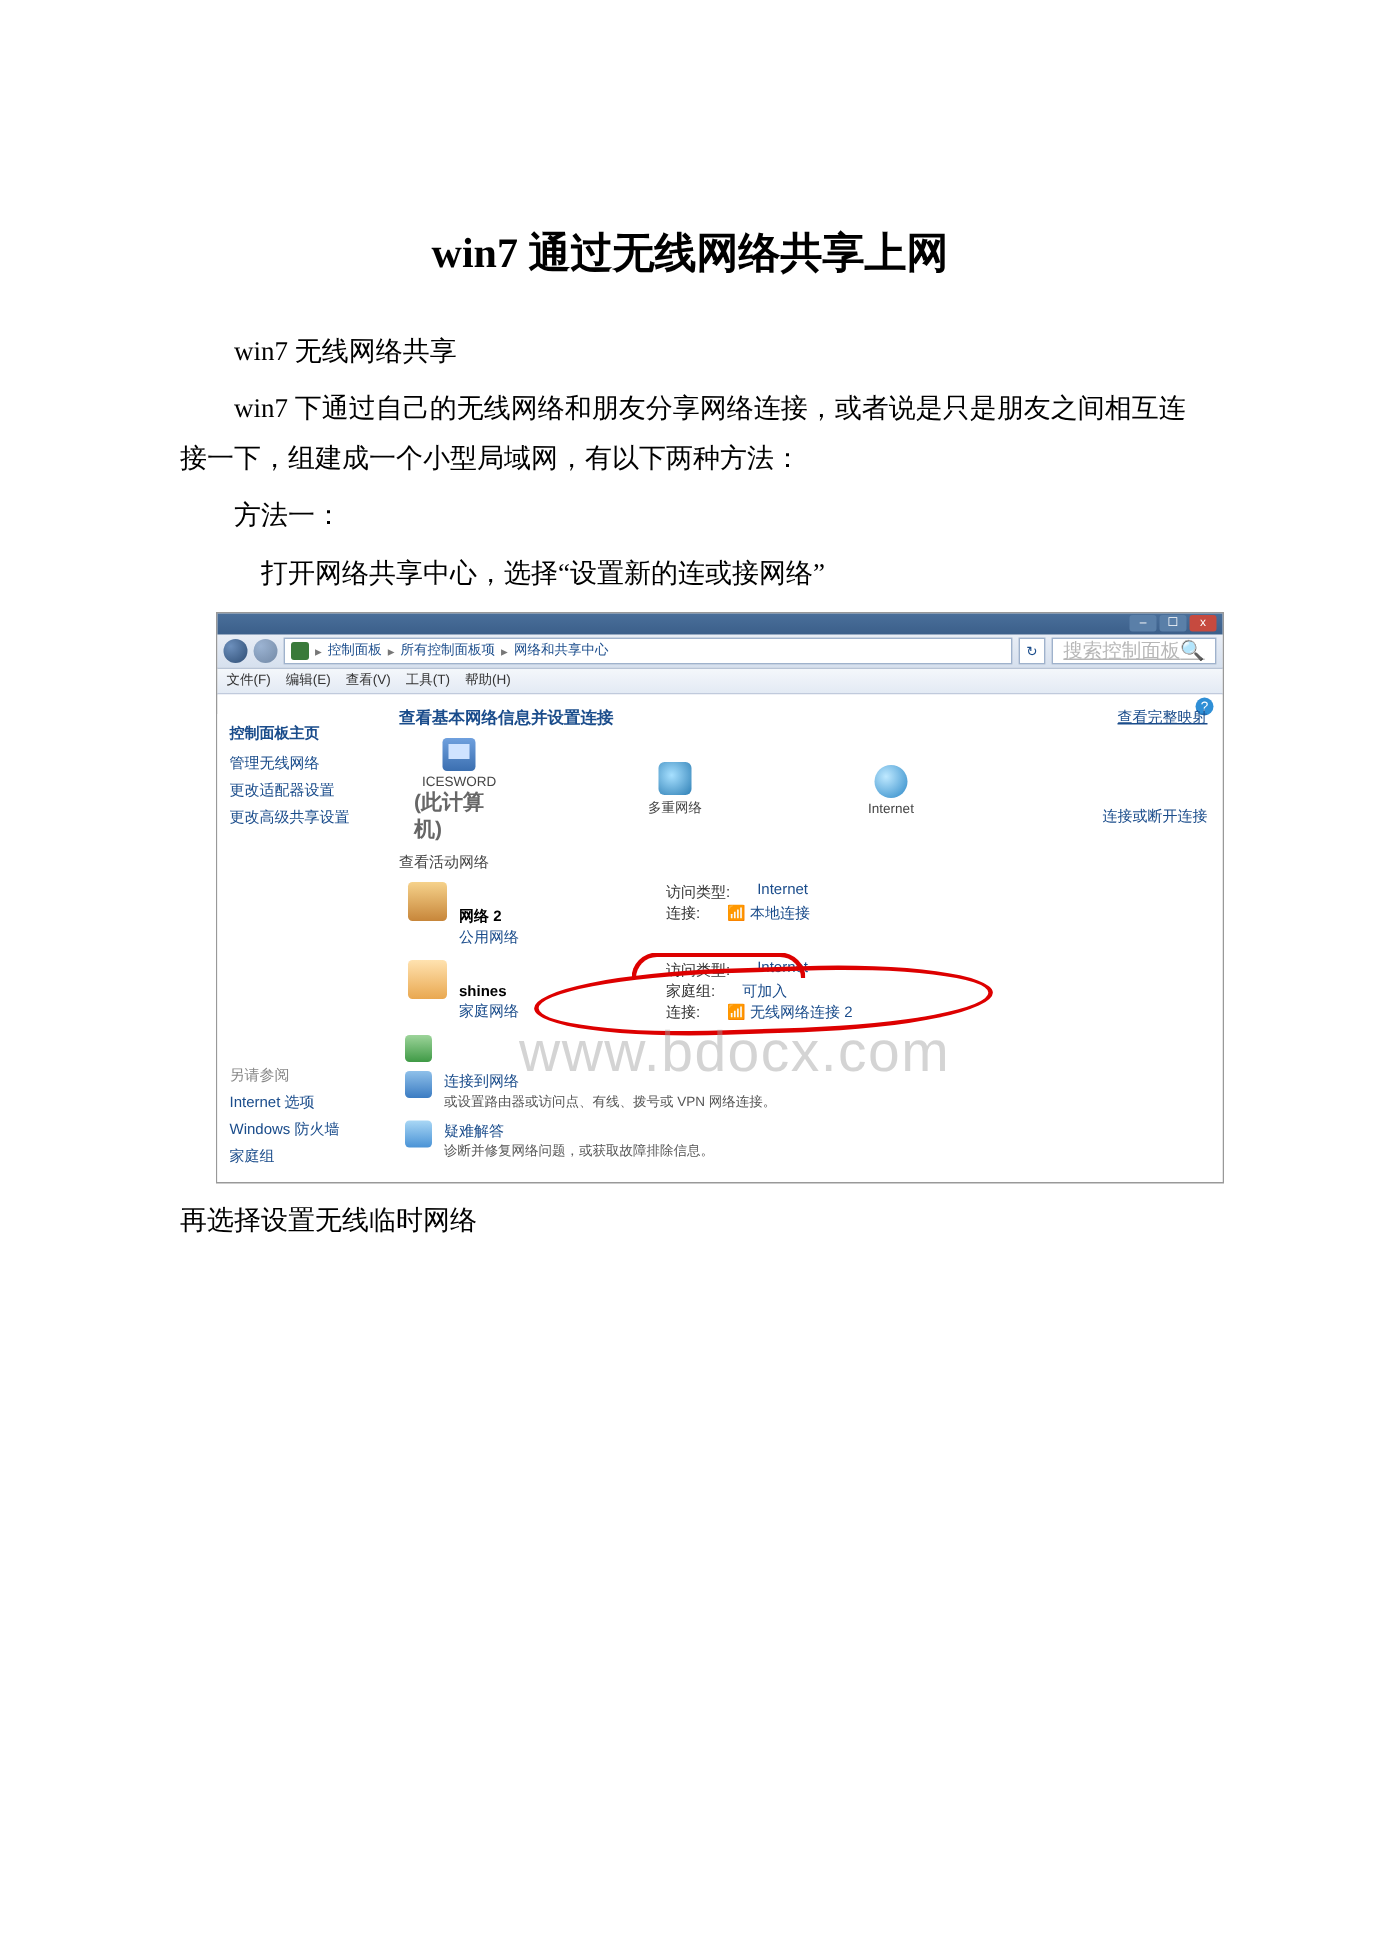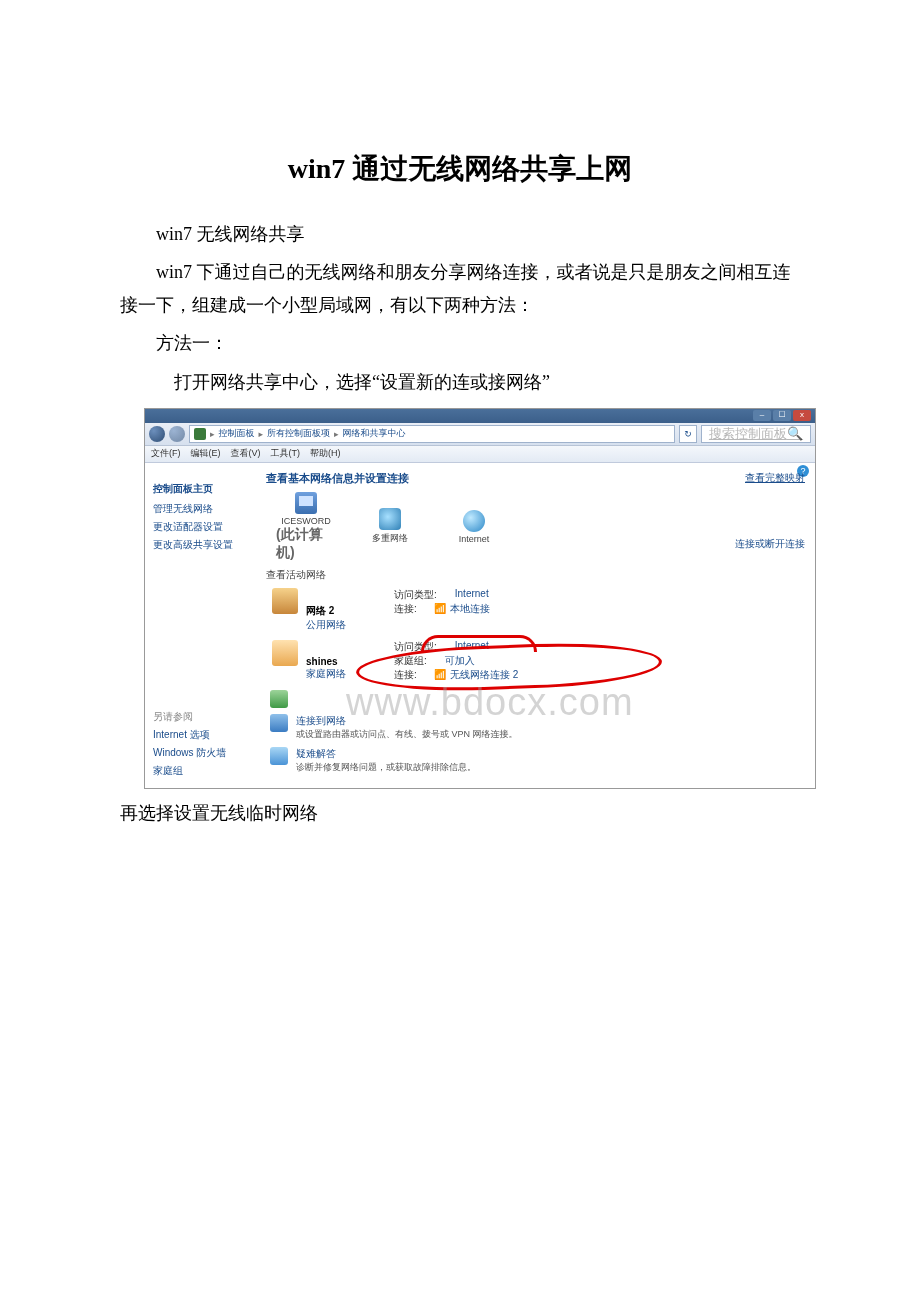--- a/index.html
+++ b/index.html
@@ -93,39 +93,39 @@
     width:95px;background:#fff;padding:6px 8px 6px 8px;font-size:10px;color:#1a4c8b;
   }
   .side-head{font-weight:bold;margin-bottom:6px;}
   .side-link{margin:4px 0;}
   .side-spacer{height:150px;}
   .side-rel{color:#888;font-size:10px;margin:4px 0;}
   .main{
     flex:1;padding:6px 10px 10px 10px;position:relative;
   }
   .section-title{color:#1a4c8b;font-size:11px;font-weight:bold;margin:2px 0 6px;}
-  .netmap{display:flex;align-items:center;gap:24px;margin:4px 0 4px 10px;position:relative;}
+  .netmap{display:flex;align-items:center;gap:84px;margin:4px 0 4px 10px;position:relative;}
   .netnode{display:flex;flex-direction:column;align-items:center;font-size:9px;color:#444;width:60px;}
   .ico-pc,.ico-net,.ico-globe{width:22px;height:22px;display:block;margin-bottom:2px;}
   .ico-pc{background:linear-gradient(#6fa0de,#3b6fb0);border-radius:3px;position:relative;}
   .ico-pc::after{content:"";position:absolute;left:4px;top:4px;right:4px;bottom:8px;background:#cfe3ff;}
   .ico-net{background:radial-gradient(circle at 40% 40%,#a7e0ff,#2e7fb5);border-radius:4px;}
   .ico-globe{background:radial-gradient(circle at 35% 35%,#bfe9ff,#2a87c7);border-radius:50%;}
   .viewmap{position:absolute;right:10px;top:8px;color:#1a4c8b;font-size:10px;text-decoration:underline;}
   .sub{font-size:14px;color:#666;font-weight:bold;}
   .row-label{font-size:10px;color:#444;margin:6px 0 4px;}
   .connlink{position:absolute;right:10px;top:74px;color:#1a4c8b;font-size:10px;}
   .netitem{display:flex;align-items:flex-start;gap:8px;margin:6px 0 8px 6px;}
   .netitem .big-ico{width:26px;height:26px;display:inline-block;}
   .ico-bench{background:linear-gradient(#f6d28b,#c7863a);border-radius:3px;}
   .ico-house{background:linear-gradient(#ffe2b0,#e9a850);border-radius:3px;position:relative;}
   .netitem .txt{font-size:10px;}
   .netitem .name{color:#000;font-weight:bold;margin-top:16px;}
   .netitem .type{color:#1a4c8b;}
-  .netitem .meta{margin-left:40px;font-size:10px;color:#333;}
+  .netitem .meta{margin-left:90px;font-size:10px;color:#333;}
   .netitem .meta .v{color:#1a4c8b;}
   .netitem .meta .row{display:flex;gap:18px;}
   .settings-title{font-size:10px;color:#3a3a3a;margin-top:6px;}
   .action{display:flex;align-items:flex-start;gap:8px;margin:6px 0 4px 4px;}
   .action .ico{width:18px;height:18px;display:inline-block;border-radius:3px;}
   .ico-setup{background:linear-gradient(#9dd49a,#3f9a46);}
   .ico-connect{background:linear-gradient(#8fc0ea,#3b7cc2);}
   .ico-home{background:linear-gradient(#ffd89a,#e9a850);}
   .ico-fix{background:linear-gradient(#a9d7f5,#4a93d6);}
   .action .txt .t{color:#1a4c8b;font-size:10px;}

